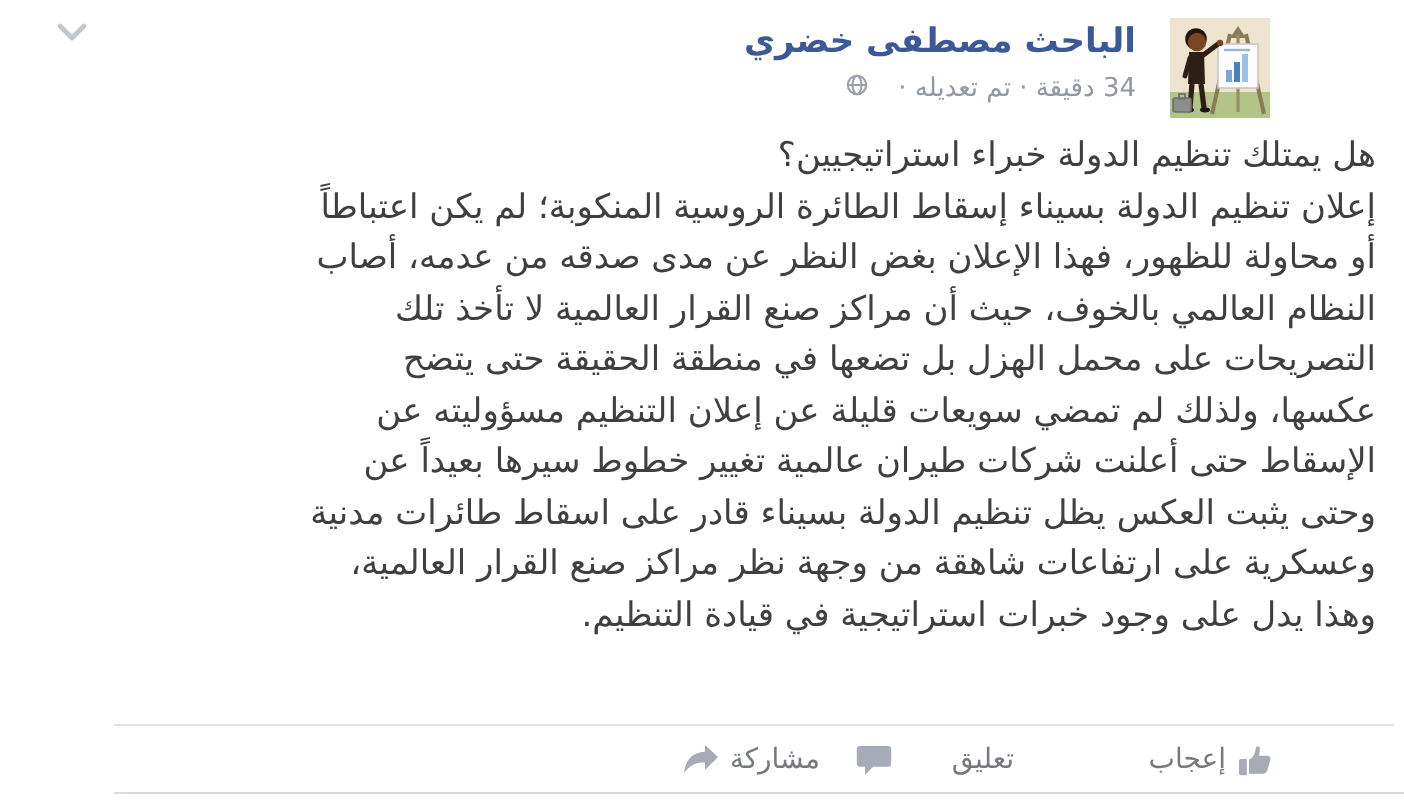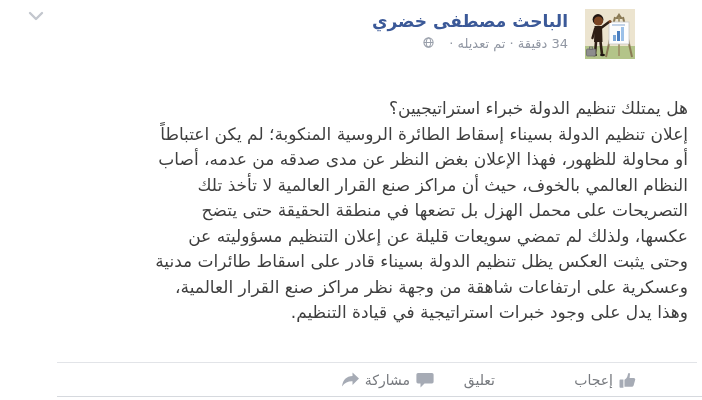--- a/index.html
+++ b/index.html
@@ -15,35 +15,35 @@
   .options-btn{position:absolute;left:26px;top:8px;width:20px;height:16px;background:none;border:none;cursor:pointer;}
   .avatar{position:absolute;right:67px;top:9px;width:50px;height:50px;cursor:pointer;}
   .avatar svg{display:block;}
   .h-text{position:absolute;right:134px;top:11px;text-align:right;}
   .author{font-size:17px;font-weight:bold;color:var(--c-link);text-decoration:none;line-height:20px;display:inline-block;}
   .meta{margin-top:5px;font-size:13px;color:var(--c-meta);display:flex;align-items:center;gap:15px;}
   .meta svg{flex:0 0 auto;margin-top:1px;}
 
   
   .body-text{position:absolute;top:66px;right:14px;left:30px;color:var(--c-body);
-             font-size:17px;line-height:25.5px;margin-top:30px;}
+             font-size:17px;line-height:25.5px;}
   .body-text div{white-space:nowrap;}
 
   
   .divider{position:absolute;height:1px;background:var(--c-div);}
   .divider.top{top:362px;right:5px;left:57px;}
   .divider.bottom{top:396px;right:0;left:57px;background:#d6d9de;}
 
   
   .action{position:absolute;top:369px;display:flex;align-items:center;gap:5px;direction:rtl;
           background:none;border:none;cursor:pointer;font-family:inherit;
           font-size:14px;color:var(--c-action);line-height:22px;}
   .action svg{display:block;}
   .act-like{right:65px;}
-  .act-comment{right:207px;gap:30px;}
+  .act-comment{right:195px;gap:30px;}
   .act-share{right:292px;}
 </style>
 </head>
 <body>
 
 <div class="card">
 
   <button class="options-btn" aria-label="options">
     <span>
       <svg width="16" height="10" viewBox="0 0 16 10">
@@ -94,20 +94,21 @@
     </div>
   </div>
 
   <div class="body-text">
     <div>هل يمتلك تنظيم الدولة خبراء استراتيجيين؟</div>
     <div>إعلان تنظيم الدولة بسيناء إسقاط الطائرة الروسية المنكوبة؛ لم يكن اعتباطاً</div>
     <div>أو محاولة للظهور، فهذا الإعلان بغض النظر عن مدى صدقه من عدمه، أصاب</div>
     <div>النظام العالمي بالخوف، حيث أن مراكز صنع القرار العالمية لا تأخذ تلك</div>
     <div>التصريحات على محمل الهزل بل تضعها في منطقة الحقيقة حتى يتضح</div>
     <div>عكسها، ولذلك لم تمضي سويعات قليلة عن إعلان التنظيم مسؤوليته عن</div>
+    <div>الإسقاط حتى أعلنت شركات طيران عالمية تغيير خطوط سيرها بعيداً عن</div>
     <div>وحتى يثبت العكس يظل تنظيم الدولة بسيناء قادر على اسقاط طائرات مدنية</div>
     <div>وعسكرية على ارتفاعات شاهقة من وجهة نظر مراكز صنع القرار العالمية،</div>
     <div>وهذا يدل على وجود خبرات استراتيجية في قيادة التنظيم.</div>
   </div>
 
   <div class="divider top"></div>
 
   <button class="action act-like">
     <span>
       <svg width="19" height="19" viewBox="0 0 20 20" fill="#a6abb5">

